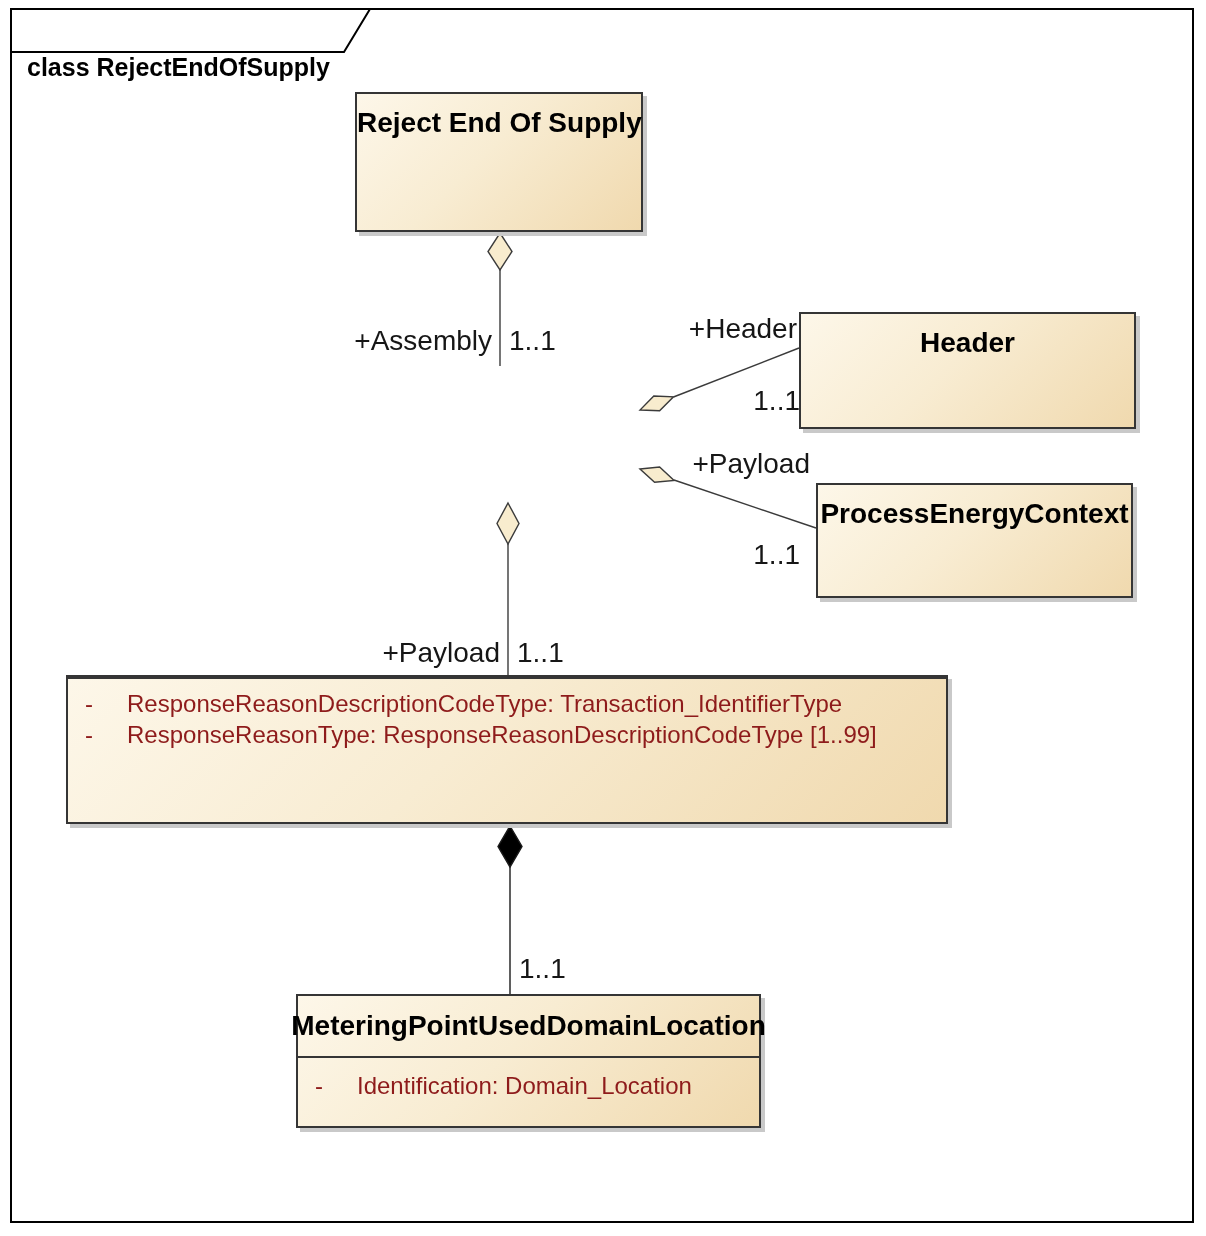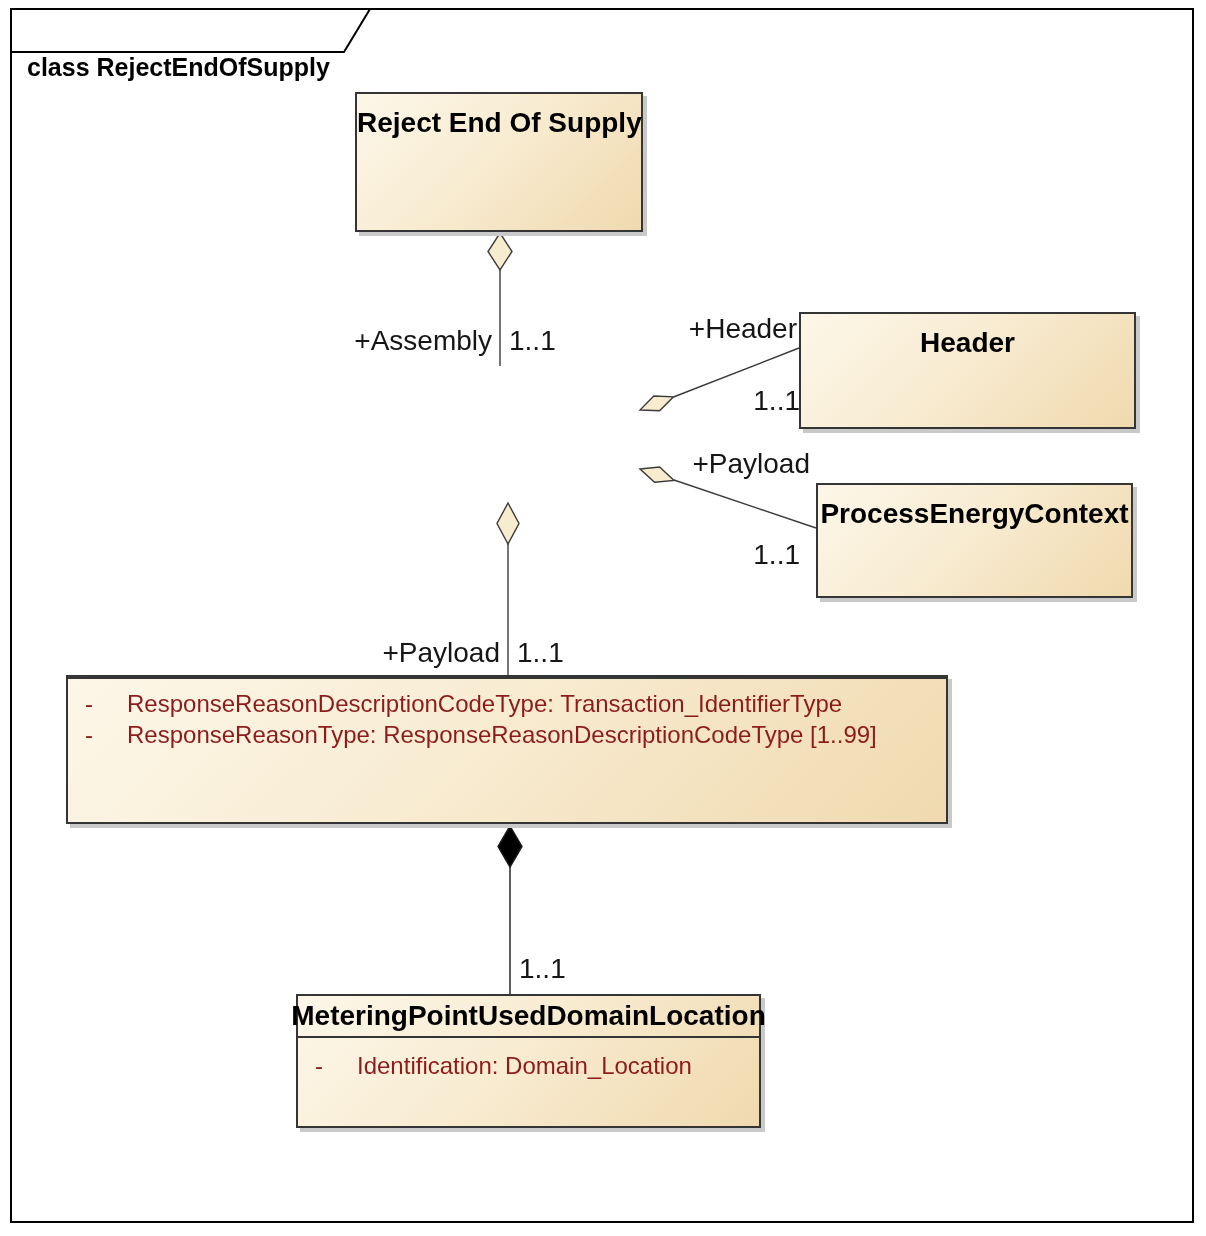--- a/index.html
+++ b/index.html
@@ -129,21 +129,21 @@
         <span class="attr-text">ResponseReasonDescriptionCodeType: Transaction_IdentifierType</span>
       </div>
       <div class="attr-row">
         <span class="vis">-</span>
         <span class="attr-text">ResponseReasonType: ResponseReasonDescriptionCodeType [1..99]</span>
       </div>
     </div>
   </div>
 
   <div class="uml-box" style="left:296px; top:994px; width:465px; height:134px;">
-    <div class="name-section" style="height:40px;align-items:center;">
+    <div class="name-section" style="height:60px;align-items:center;">
       <div class="name">MeteringPointUsedDomainLocation</div>
     </div>
     <div class="attr-section" style="height:74px; padding-top:12px;">
       <div class="attr-row">
         <span class="vis">-</span>
         <span class="attr-text">Identification: Domain_Location</span>
       </div>
     </div>
   </div>
 

